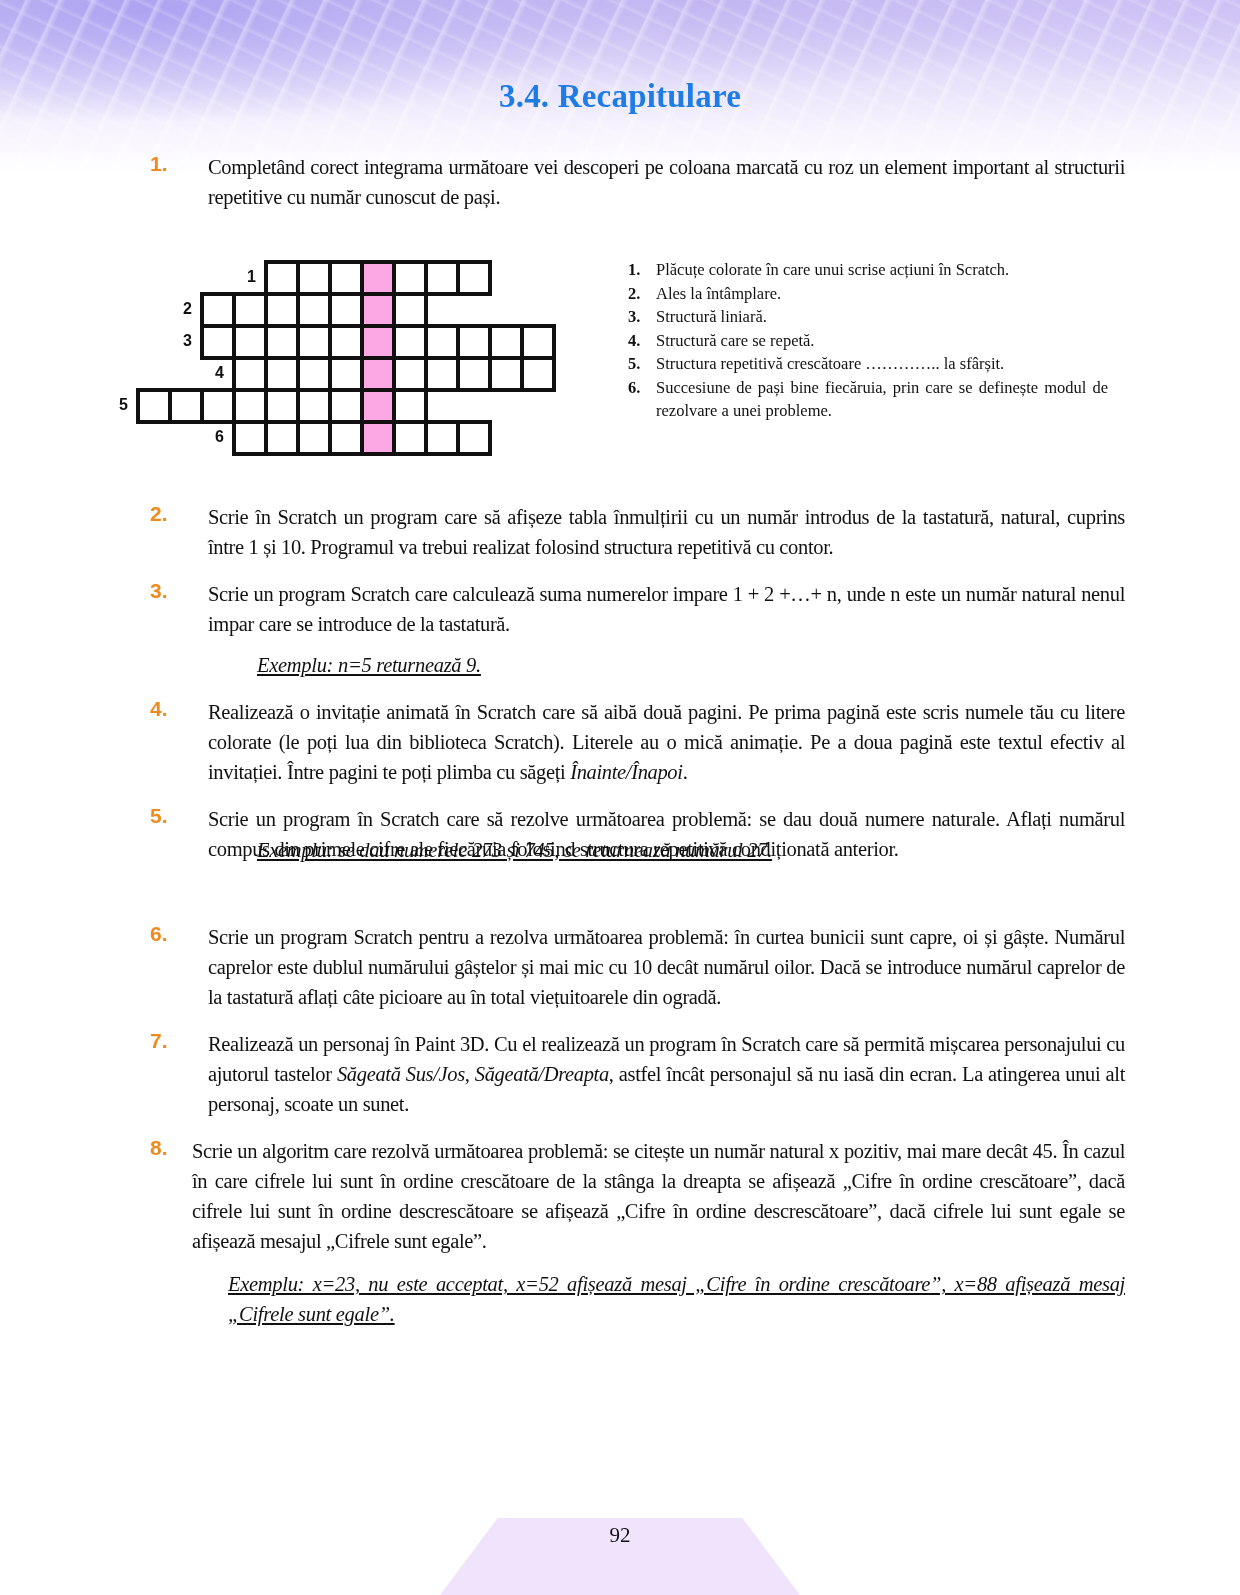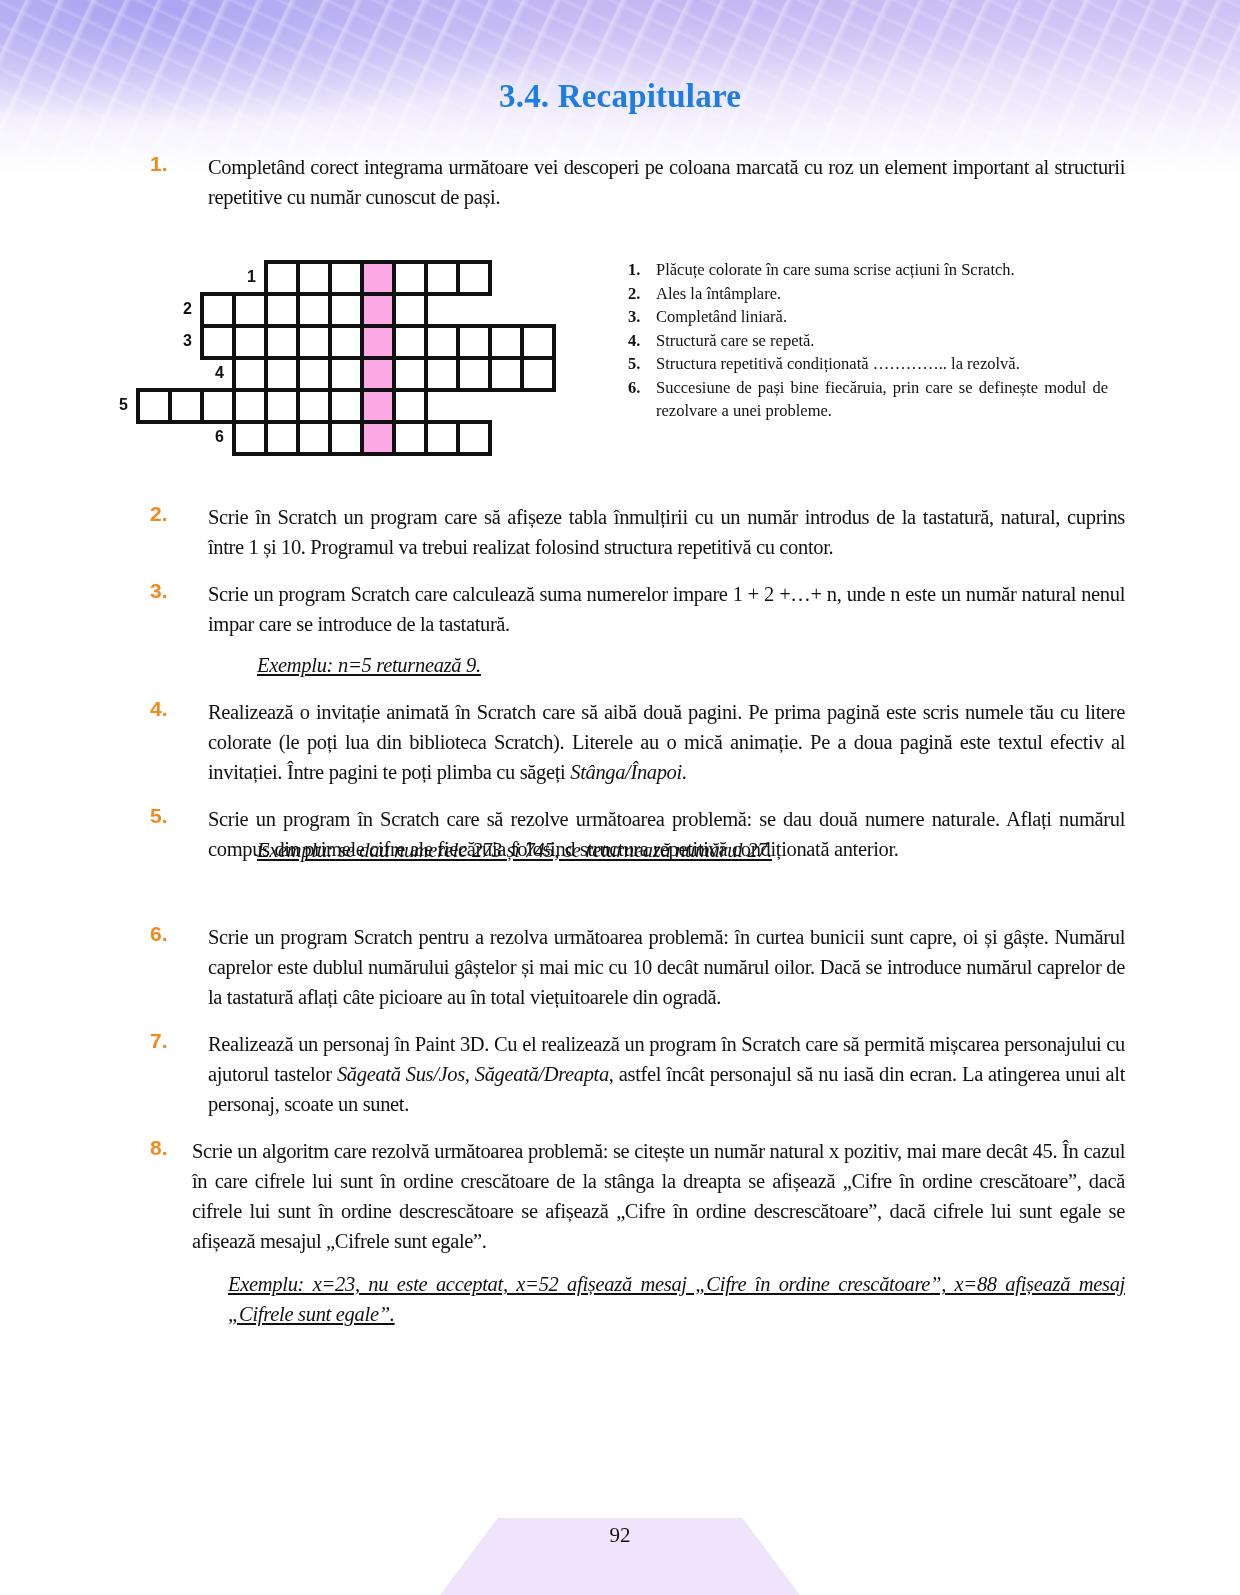--- a/index.html
+++ b/index.html
@@ -152,58 +152,58 @@
       <div class="cw-cell" style="left: 272px; top: 180px;"></div>
       <div class="cw-cell" style="left: 304px; top: 180px;"></div>
       <div class="cw-cell" style="left: 336px; top: 180px;"></div>
       <div class="cw-label" style="left: 95px; top: 188px;">6</div>
     </div>
   </div>
 
 <div class="clues">
   <div class="clue">
     <span class="clue-num">1.</span>
-    <span class="clue-text">Plăcuțe colorate în care suma scrise acțiuni în Scratch.</span>
+    <span class="clue-text">Plăcuțe colorate în care unui scrise acțiuni în Scratch.</span>
   </div>
   <div class="clue">
     <span class="clue-num">2.</span>
     <span class="clue-text">Ales la întâmplare.</span>
   </div>
   <div class="clue">
     <span class="clue-num">3.</span>
-    <span class="clue-text">Completând liniară.</span>
+    <span class="clue-text">Structură liniară.</span>
   </div>
   <div class="clue">
     <span class="clue-num">4.</span>
     <span class="clue-text">Structură care se repetă.</span>
   </div>
   <div class="clue">
     <span class="clue-num">5.</span>
-    <span class="clue-text">Structura repetitivă condiționată ………….. la rezolvă.</span>
+    <span class="clue-text">Structura repetitivă crescătoare ………….. la sfârșit.</span>
   </div>
   <div class="clue">
     <span class="clue-num">6.</span>
     <span class="clue-text">Succesiune de pași bine fiecăruia, prin care se definește modul de rezolvare a unei probleme.</span>
   </div>
 </div>
 
 <div class="exercise" style="top:502px;">
   <span class="ex-num">2.</span>
   <div class="ex-text">Scrie în Scratch un program care să afișeze tabla înmulțirii cu un număr introdus de la tastatură, natural, cuprins între 1 și 10. Programul va trebui realizat folosind structura repetitivă cu contor.</div>
 </div>
 
 <div class="exercise" style="top:579px;">
   <span class="ex-num">3.</span>
   <div class="ex-text">Scrie un program Scratch care calculează suma numerelor impare 1 + 2 +…+ n, unde n este un număr natural nenul impar care se introduce de la tastatură.</div>
 </div>
 <div class="example" style="position:absolute; left:257px; top:650px;">Exemplu: n=5 returnează 9.</div>
 
 <div class="exercise" style="top:697px;">
   <span class="ex-num">4.</span>
-  <div class="ex-text"><span>Realizează o invitație animată în Scratch care să aibă două pagini. Pe prima pagină este scris numele tău cu litere colorate (le poți lua din biblioteca Scratch). Literele au o mică animație. Pe a doua pagină este textul efectiv al invitației. Între pagini te poți plimba cu săgeți </span><i>Stânga/Înapoi</i><span>.</span></div>
+  <div class="ex-text"><span>Realizează o invitație animată în Scratch care să aibă două pagini. Pe prima pagină este scris numele tău cu litere colorate (le poți lua din biblioteca Scratch). Literele au o mică animație. Pe a doua pagină este textul efectiv al invitației. Între pagini te poți plimba cu săgeți </span><i>Înainte/Înapoi</i><span>.</span></div>
 </div>
 
 <div class="exercise" style="top:804px;">
   <span class="ex-num">5.</span>
   <div class="ex-text">Scrie un program în Scratch care să rezolve următoarea problemă: se dau două numere naturale. Aflați numărul compus din primele cifre ale fiecăruia folosind structura repetitivă condiționată anterior.</div>
 </div>
 <div class="example" style="position:absolute; left:257px; top:835px;">Exemplu: se dau numerele 273 și 745, se returnează numărul 27.</div>
 
 <div class="exercise" style="top:922px;">
   <span class="ex-num">6.</span>

